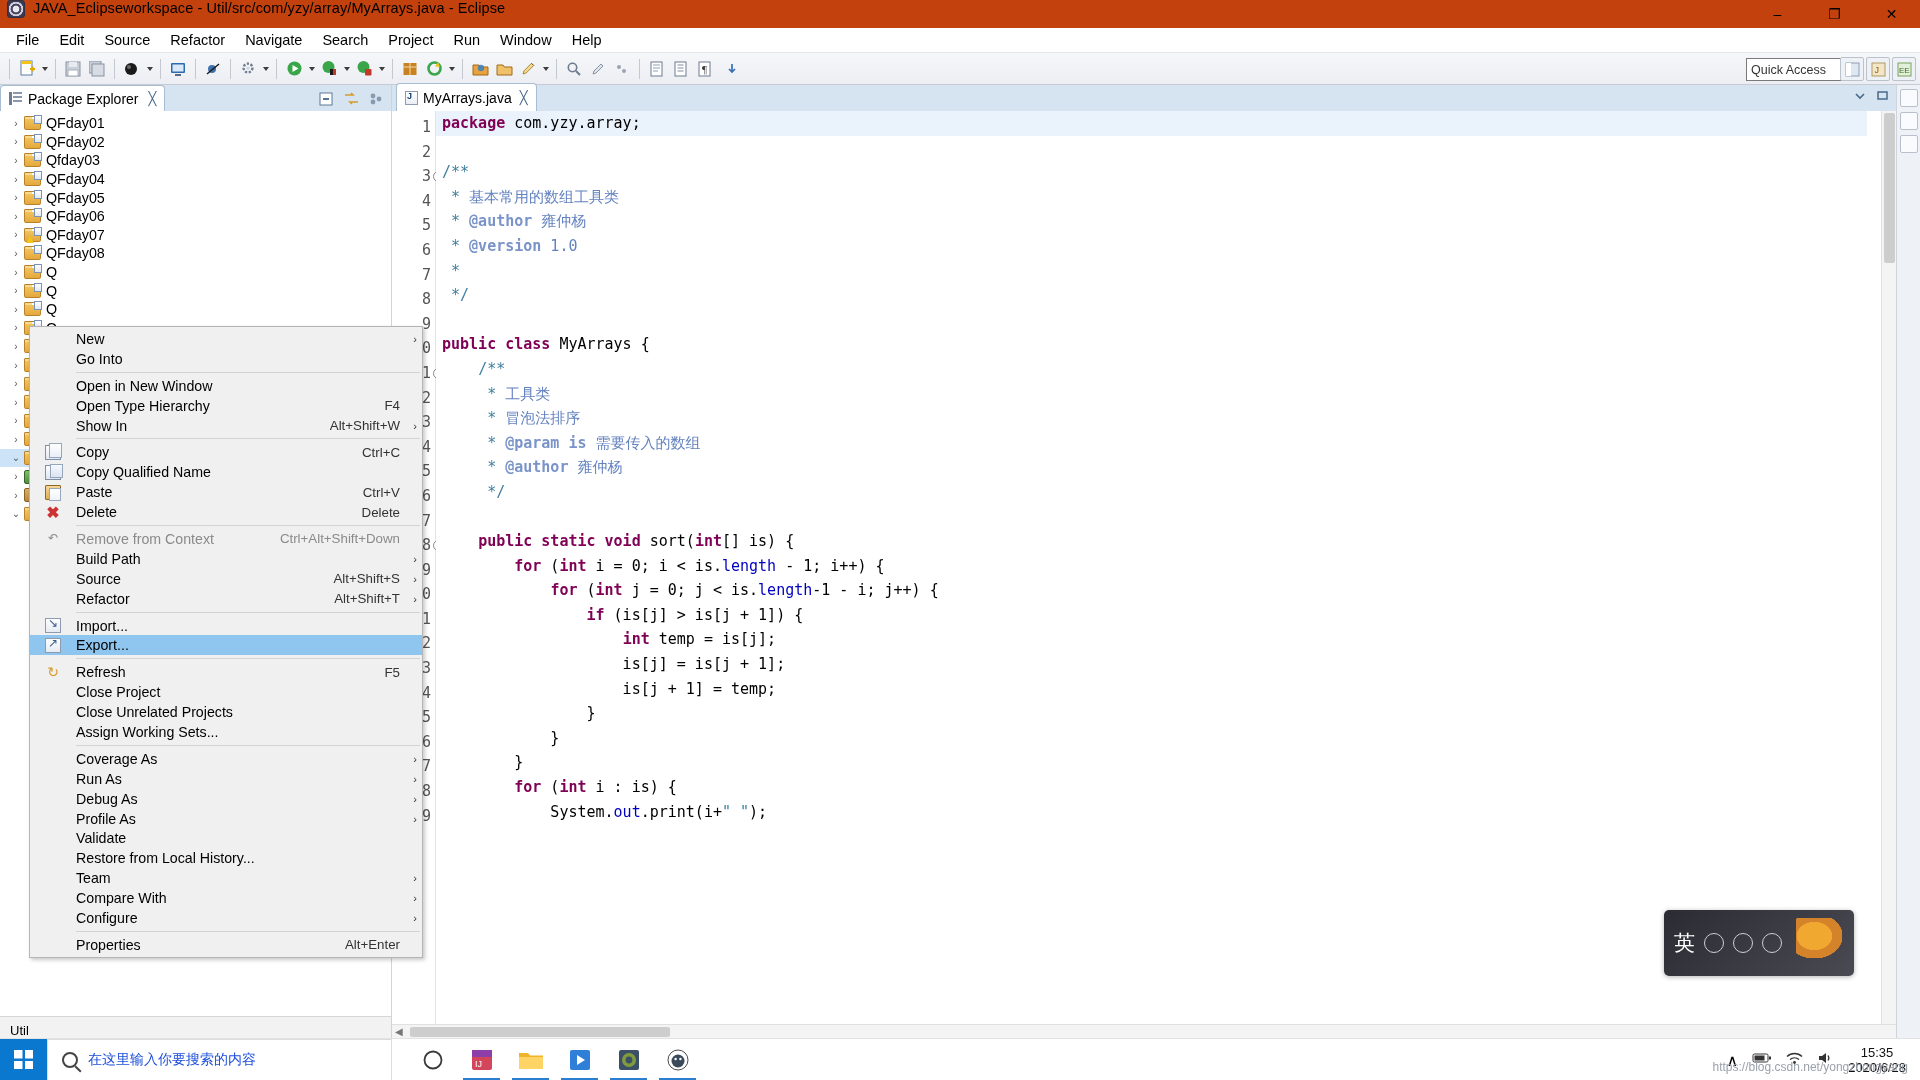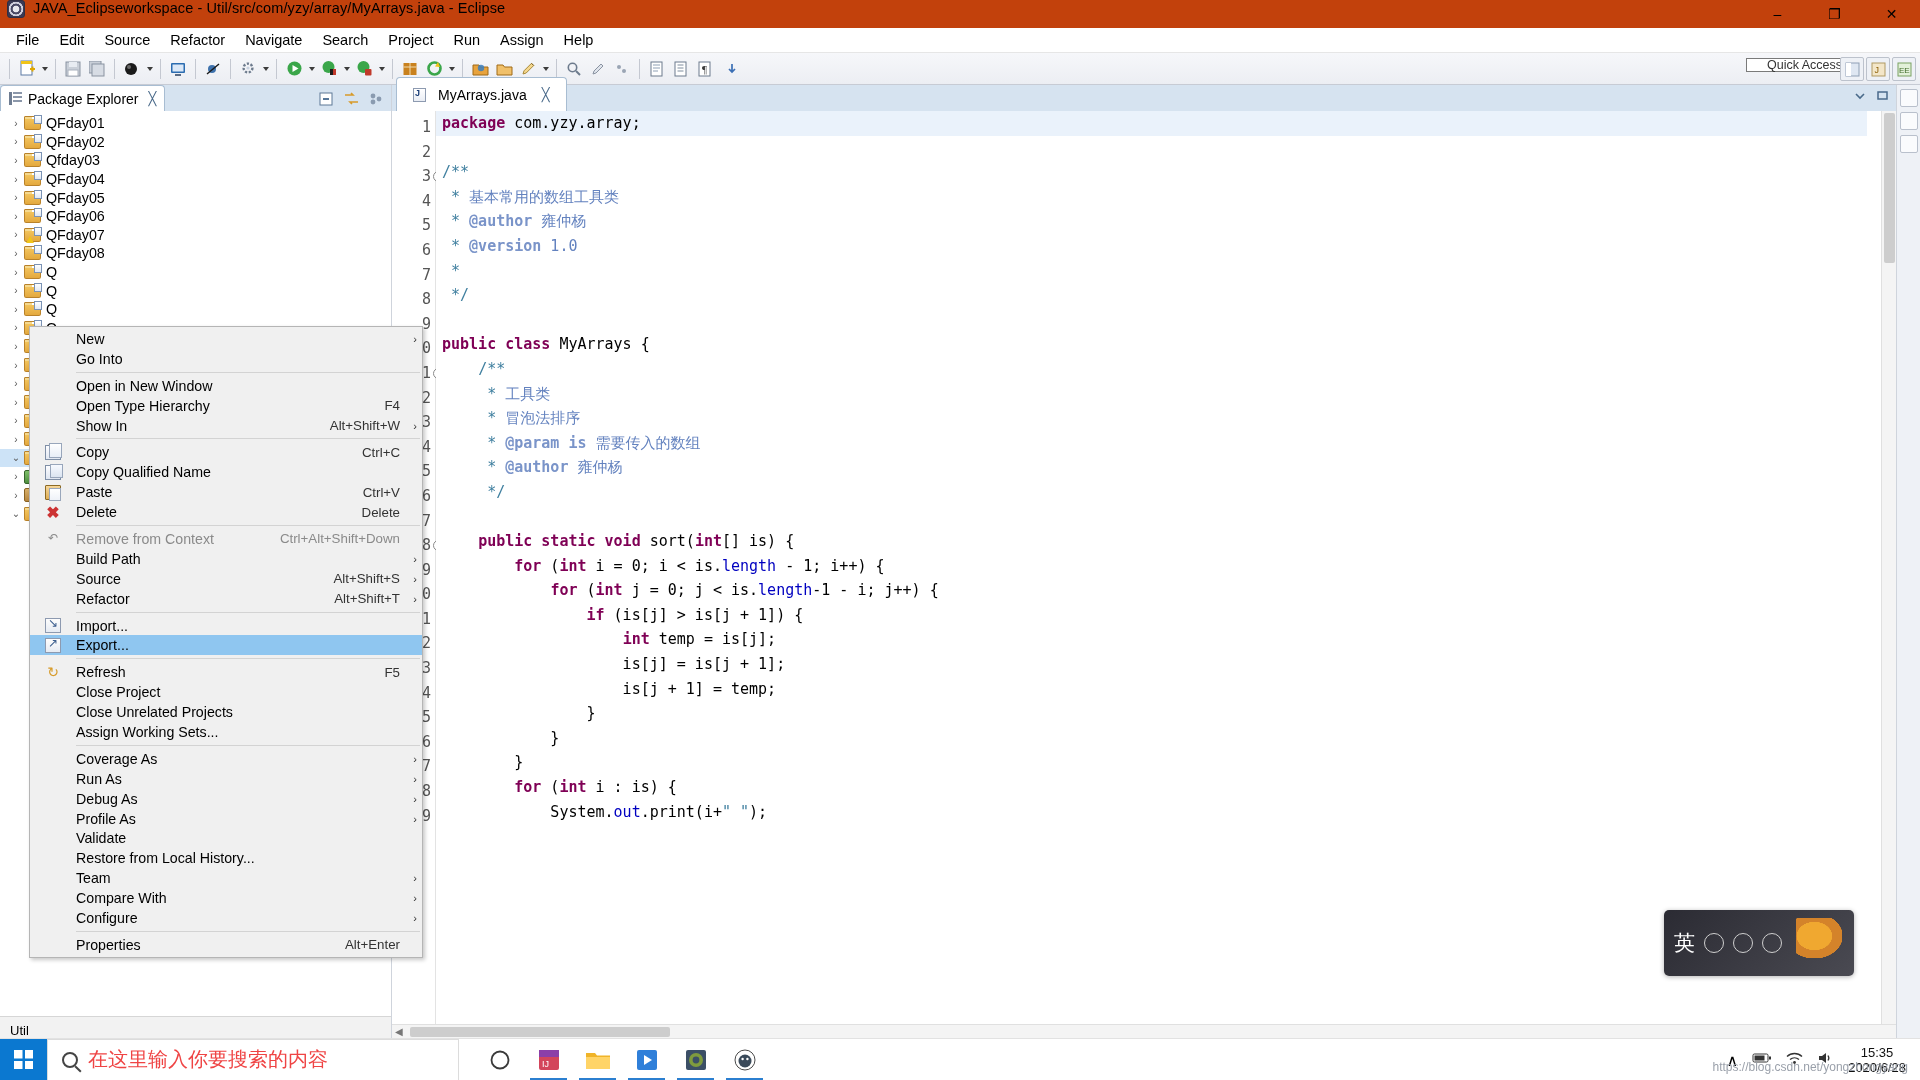--- a/index.html
+++ b/index.html
@@ -49,23 +49,23 @@
   .tbtn {
     width:22px; height:22px; margin:0 1px; display:flex; align-items:center; justify-content:center;
     border-radius:3px; position:relative;
   }
   .tarrow { width:11px; height:22px; display:flex; align-items:center; justify-content:center; }
   .tarrow:after {
     content:""; width:0;height:0;border-left:3.5px solid transparent;border-right:3.5px solid transparent;
     border-top:4px solid #3c3c3c;
   }
   .quick-access {
-    position:absolute; right:62px; top:5px; height:14px; width:112px;
+    position:absolute; right:62px; top:5px; height:23px; width:112px;
     border:1px solid #7a7a7a; background:#fff; font-size:12.5px; color:#333;
-    display:flex; align-items:center; padding-left:20px;
+    display:flex; align-items:center; padding-left:4px;
   }
   .persp-btns { position:absolute; right:4px; top:4px; display:flex; gap:2px; }
   .persp-btn { width:24px; height:24px; border:1px solid #bcc2cc; background:#eef1f6; border-radius:2px;
     display:flex;align-items:center;justify-content:center; }
 
   
   .body { flex:1 1 auto; display:flex; min-height:0; position:relative; background:#fff; }
 
   
   .left { width:392px; flex:0 0 392px; display:flex; flex-direction:column; border-right:1px solid #cfd4dc; background:#fff; position:relative; }
@@ -110,22 +110,22 @@
   .ic-lib { background:linear-gradient(#7fbf6a,#4e8f3f); border:1px solid #36642b; border-radius:2px; }
   .statusbar {
     height:22px; flex:0 0 22px; background:#f2f2f2; border-top:1px solid #d6d6d6;
     display:flex; align-items:flex-end; font-size:13px; color:#000; padding-left:10px;
   }
 
   
   .editor-area { flex:1 1 auto; display:flex; flex-direction:column; min-width:0; background:#fff; position:relative; }
   .ed-tabrow { height:26px; flex:0 0 26px; background:#d6e3f0; display:flex; align-items:flex-end; position:relative;}
   .ed-tab {
-    height:34px; background:#fff; border:1px solid #a8bdd2; border-bottom:none; border-radius:4px 4px 0 0;
-    display:flex; align-items:center; gap:12px; padding:0 16px; font-size:14px; color:#000; margin-left:4px;
+    height:28px; background:#fff; border:1px solid #a8bdd2; border-bottom:none; border-radius:4px 4px 0 0;
+    display:flex; align-items:center; gap:5px; padding:0 8px; font-size:14px; color:#000; margin-left:4px;
   }
   .ed-tab .x { color:#4a6a8a; font-size:13px; margin-left:3px; }
   .jfile-ic { width:13px;height:14px; background:linear-gradient(#fff,#e9edf4); border:1px solid #8d9ab0; position:relative; }
   .jfile-ic:after { content:"J"; position:absolute; left:1px; top:-1px; font-size:9px; color:#1b3e77; font-weight:bold; }
   .ed-tools { position:absolute; right:6px; bottom:4px; display:flex; gap:7px; }
   .code-wrap { flex:1 1 auto; display:flex; min-height:0; position:relative; overflow:hidden; }
   .gutter {
     width:44px; flex:0 0 44px; background:#fff; border-right:1px solid #e3e3e3;
     font-family:"DejaVu Sans Mono", monospace; font-size:15px; color:#555;
     padding-top:4px; text-align:right; position:relative;
@@ -204,22 +204,22 @@
   }
   .start-btn { width:47px; height:42px; display:flex; align-items:center; justify-content:center; background:#0b78d0; }
   .win-logo { width:19px; height:19px;
     background:
       linear-gradient(#fff,#fff) 0 0/8.5px 8.5px no-repeat,
       linear-gradient(#fff,#fff) 10.5px 0/8.5px 8.5px no-repeat,
       linear-gradient(#fff,#fff) 0 10.5px/8.5px 8.5px no-repeat,
       linear-gradient(#fff,#fff) 10.5px 10.5px/8.5px 8.5px no-repeat;
   }
   .search-box {
-    width:412px; height:42px; background:#fff; border:1px solid #dcdcdc; display:flex; align-items:center;
-    gap:10px; padding-left:14px; font-size:20px; color:#ef4444;
+    width:345px; height:42px; background:#fff; border:1px solid #dcdcdc; display:flex; align-items:center;
+    gap:10px; padding-left:14px; font-size:14px; color:#1d4ed8;
   }
   .mag { width:16px; height:16px; border:2px solid #444; border-radius:50%; position:relative; flex:0 0 16px; }
   .mag:after { content:""; position:absolute; right:-6px; bottom:-4px; width:8px; height:2px; background:#444; transform:rotate(45deg); }
   .tb-apps { display:flex; align-items:center; gap:4px; padding-left:18px; }
   .tapp { width:45px; height:42px; display:flex; align-items:center; justify-content:center; position:relative; }
   .tapp.active:after { content:""; position:absolute; bottom:0; left:4px; right:4px; height:3px; background:#2b7fd0; }
   .tray { position:absolute; right:0; top:0; height:42px; display:flex; align-items:center; gap:14px; padding-right:14px; }
   .clock { font-size:13px; color:#111; line-height:15px; text-align:center; }
 
   .watermark-ime {
@@ -255,21 +255,21 @@
 
   <div class="menubar">
     <div class="mi">File</div>
     <div class="mi">Edit</div>
     <div class="mi">Source</div>
     <div class="mi">Refactor</div>
     <div class="mi">Navigate</div>
     <div class="mi">Search</div>
     <div class="mi">Project</div>
     <div class="mi">Run</div>
-    <div class="mi">Assign</div>
+    <div class="mi">Window</div>
     <div class="mi">Help</div>
   </div>
 
   <div class="toolbar">
     <div class="tsep"></div>
     <div class="tbtn">
       <svg width="17" height="17" viewBox="0 0 17 17">
           <rect x="2" y="1" width="11" height="14" fill="#fff" stroke="#5c7ba5"></rect>
           <rect x="2" y="1" width="11" height="3" fill="#f0c419"></rect>
           <path d="M11 9h5M13.5 6.5v5" stroke="#e0a800" stroke-width="2"></path>

